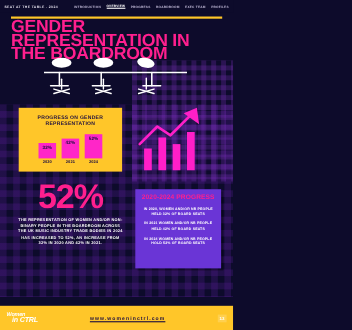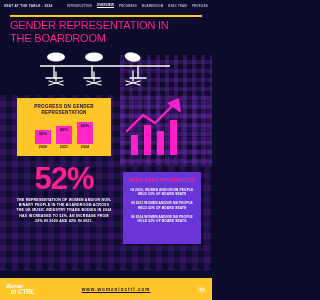--- a/index.html
+++ b/index.html
@@ -28,22 +28,22 @@
   .nav-link.active { color:#ffffff; border-bottom:.5px solid #ffffff; padding-bottom:.5px; }
   
   .accent-rule {
     position:absolute; top:15px; left:10px; width:192px; height:1.6px;
     background:#ffc629;
   }
   
   .title {
     position:absolute; top:19px; left:10px; width:180px;
     color:#ff1f8e;
-    font-size:11px; line-height:12.5px;
-    font-weight:normal; letter-spacing:-.2px;
+    font-size:16px; line-height:12.5px;
+    font-weight:bold; letter-spacing:-.2px;
     text-transform:uppercase;
   }
   
   .checker {
     position:absolute; left:0; top:95px; width:212px; height:175px;
     background-image:
       linear-gradient(90deg, rgba(138,43,226,.30) 50%, transparent 50%),
       linear-gradient(0deg, rgba(138,43,226,.30) 50%, transparent 50%);
     background-size:12px 12px, 12px 12px;
     opacity:.55;

